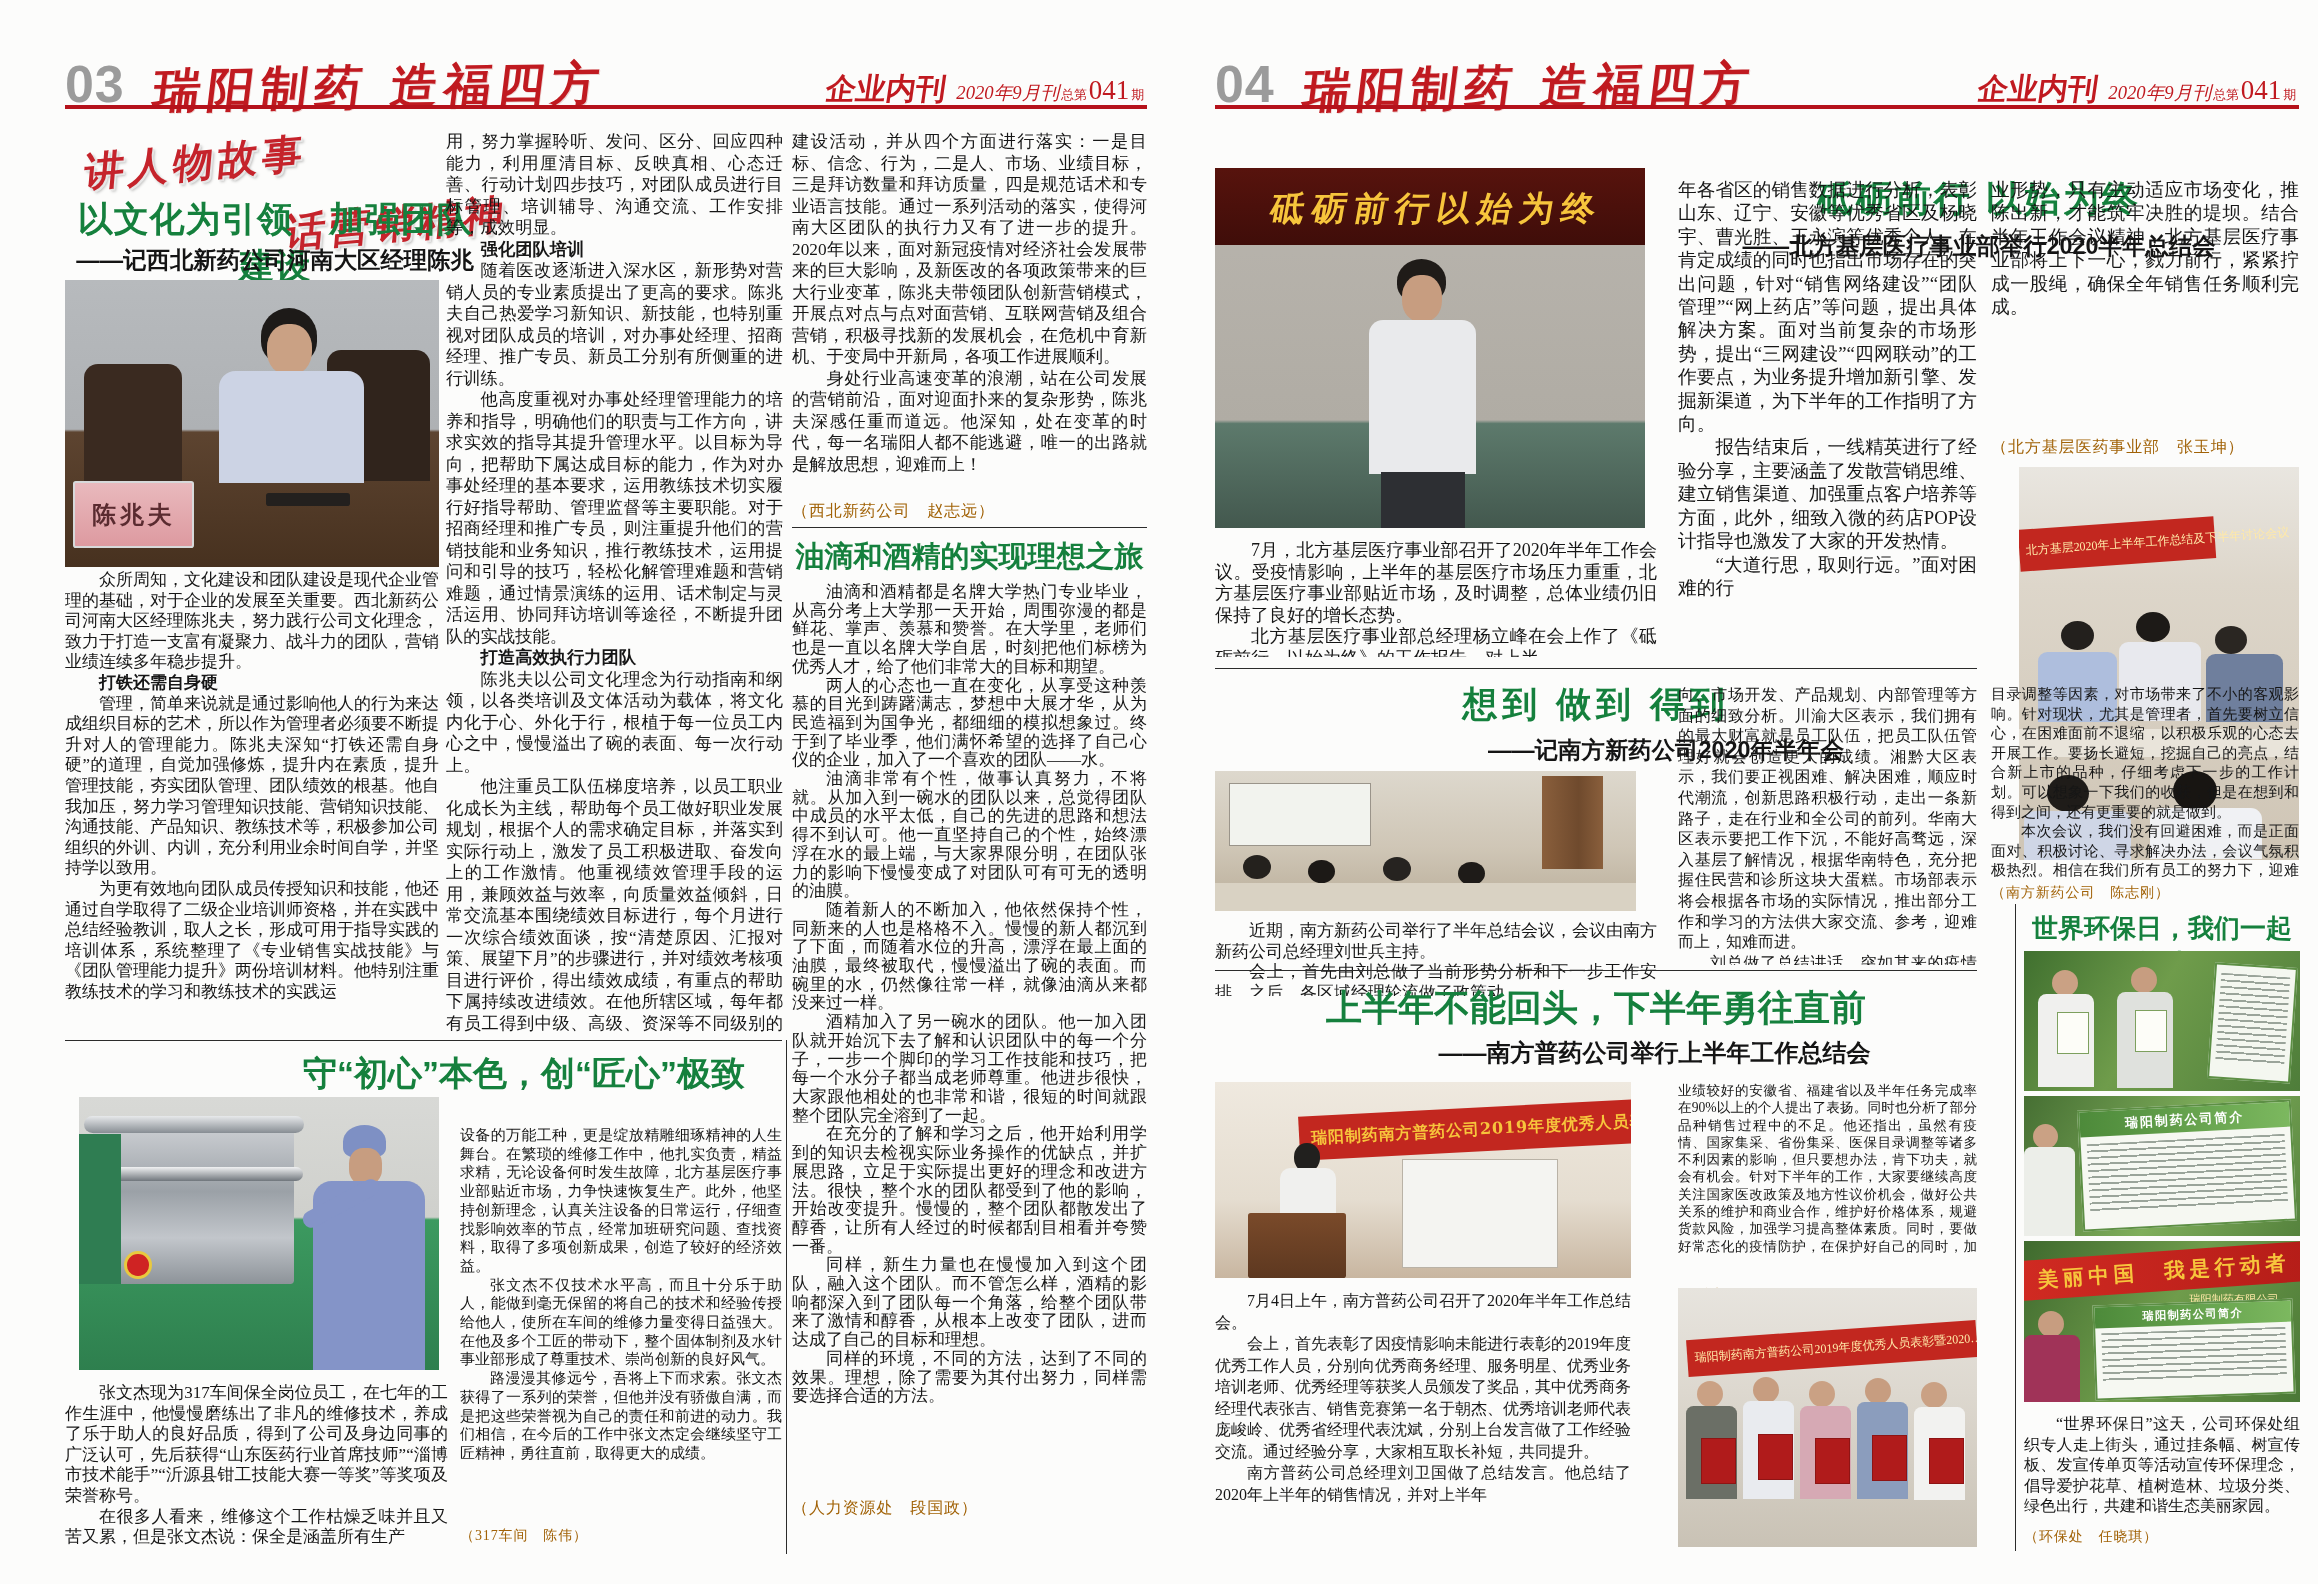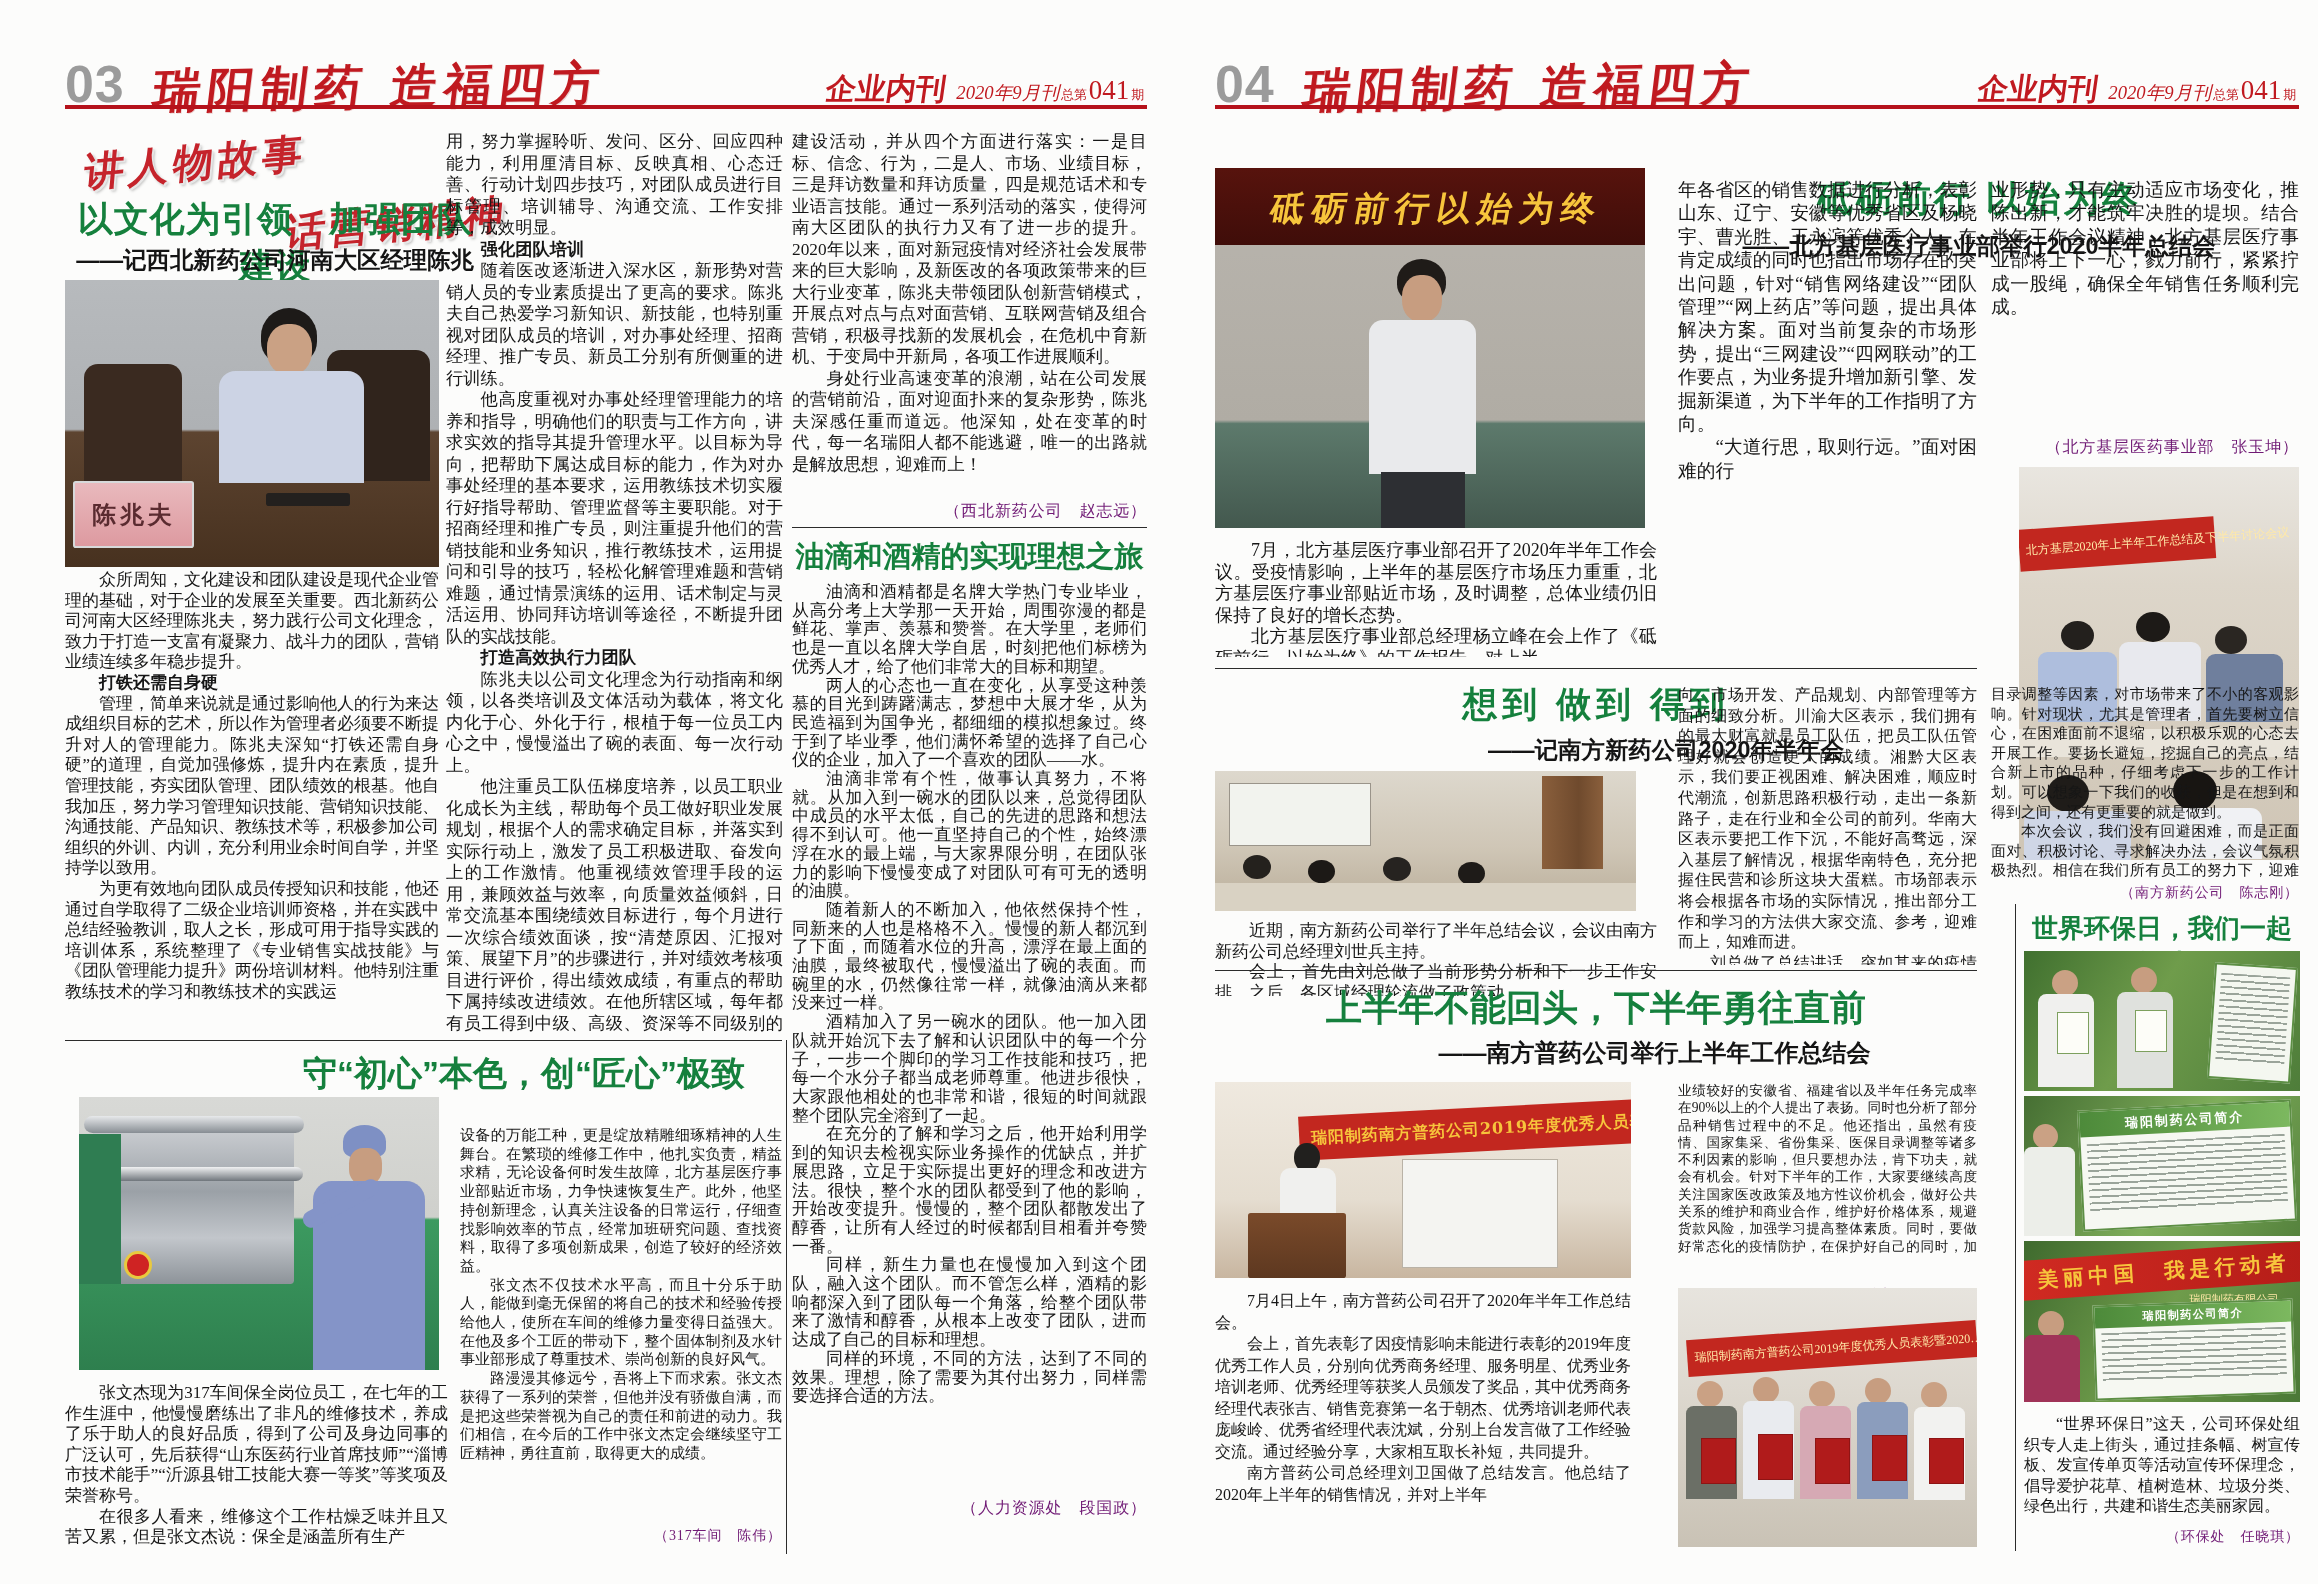--- a/index.html
+++ b/index.html
@@ -26,21 +26,21 @@
            letter-spacing:4.7px;transform:rotate(-5deg) skewX(-10deg);
            text-shadow:1.9px 1.9px 0 #e7e7e7, 2.8px 2.8px 2.8px rgba(0,0,0,.25);}
   
   .h-big{font-family:"Liberation Sans","DejaVu Sans",sans-serif;font-weight:bold;color:#15803d;text-align:center;}
   .h-sub{font-family:"Liberation Sans","DejaVu Sans",sans-serif;font-weight:bold;color:#141414;text-align:center;}
   
   .col{position:absolute;text-align:justify;overflow:hidden;}
   .col p{margin:0;text-indent:2em;}
   .col p.cont{text-indent:0;}
   .subhead{font-family:"Liberation Sans","DejaVu Sans",sans-serif;font-weight:bold;text-indent:2em;margin:0;}
-  .byline{position:absolute;text-align:right;font-size:16px;letter-spacing:0.9px;color:#701a75;}
+  .byline{position:absolute;font-size:16px;letter-spacing:0.9px;color:#a16207;}
   .rule-h{position:absolute;background:#2b2b2b;height:1.4px;}
   .rule-v{position:absolute;background:#2b2b2b;width:1.4px;}
   
   .photo{position:absolute;overflow:hidden;background:#888;}
   .photo .el{position:absolute;}
   .banner-text{font-family:"DejaVu Serif",serif;font-weight:bold;color:#f7c53c;white-space:nowrap;}
   .board-head{font-family:"Liberation Sans",sans-serif;font-weight:bold;color:#fff;}
   .txtlines{background:repeating-linear-gradient(180deg,#9aa49a 0 1.9px,transparent 1.9px 6.5px);}
 </style>
 </head>
@@ -167,20 +167,21 @@
       <div class="el" style="left:187px;top:107px;width:40px;height:47px;background:#c79d80;border-radius:45%;"></div>
       <div class="el" style="left:154px;top:152px;width:107px;height:154px;background:#e9eaec;border-radius:14px 14px 0 0;"></div>
       <div class="el" style="left:166px;top:304px;width:84px;height:56px;background:#2d2f33;"></div>
     </div>
     <div class="col" style="left:0;top:484px;width:442px;height:117px;font-size:18px;line-height:21.5px;">
       <p>7月，北方基层医疗事业部召开了2020年半年工作会议。受疫情影响，上半年的基层医疗市场压力重重，北方基层医疗事业部贴近市场，及时调整，总体业绩仍旧保持了良好的增长态势。</p>
       <p>北方基层医疗事业部总经理杨立峰在会上作了《砥砺前行，以始为终》的工作报告。对上半</p>
     </div>
     <div class="col" style="left:463px;top:122px;width:299px;height:467px;font-size:18.7px;line-height:23.4px;">
       <p class="cont">年各省区的销售数据进行分析，表彰山东、辽宁、安徽等优秀省区及杨晓宇、曹光胜、王永滨等优秀个人。在肯定成绩的同时也指出市场存在的突出问题，针对“销售网络建设”“团队管理”“网上药店”等问题，提出具体解决方案。面对当前复杂的市场形势，提出“三网建设”“四网联动”的工作要点，为业务提升增加新引擎、发掘新渠道，为下半年的工作指明了方向。</p>
+      <p>报告结束后，一线精英进行了经验分享，主要涵盖了发散营销思维、建立销售渠道、加强重点客户培养等方面，此外，细致入微的药店POP设计指导也激发了大家的开发热情。</p>
       <p>“大道行思，取则行远。”面对困难的行</p>
     </div>
     <div class="col" style="left:776px;top:122px;width:308px;height:140px;font-size:18.7px;line-height:23.4px;">
       <p class="cont">业形势，只有主动适应市场变化，推陈出新，才能筑牢决胜的堤坝。结合半年工作会议精神，北方基层医疗事业部将上下一心，戮力前行，紧紧拧成一股绳，确保全年销售任务顺利完成。</p>
     </div>
     <div class="byline" style="left:776px;top:381px;width:308px;">（北方基层医药事业部　张玉坤）</div>
 
     <div class="photo" style="left:804px;top:411px;width:280px;height:393px;background:linear-gradient(180deg,#e9e6e0 0%,#ddd6ca 30%,#cfc5b5 100%);">
       <div class="el" style="left:0;top:56px;width:196px;height:42px;background:#c2271f;transform:rotate(-4deg);display:flex;align-items:center;">
         <span style="color:#ffe9a8;font-size:12px;margin-left:6.5px;white-space:nowrap;">北方基层2020年上半年工作总结及下半年讨论会议</span>

